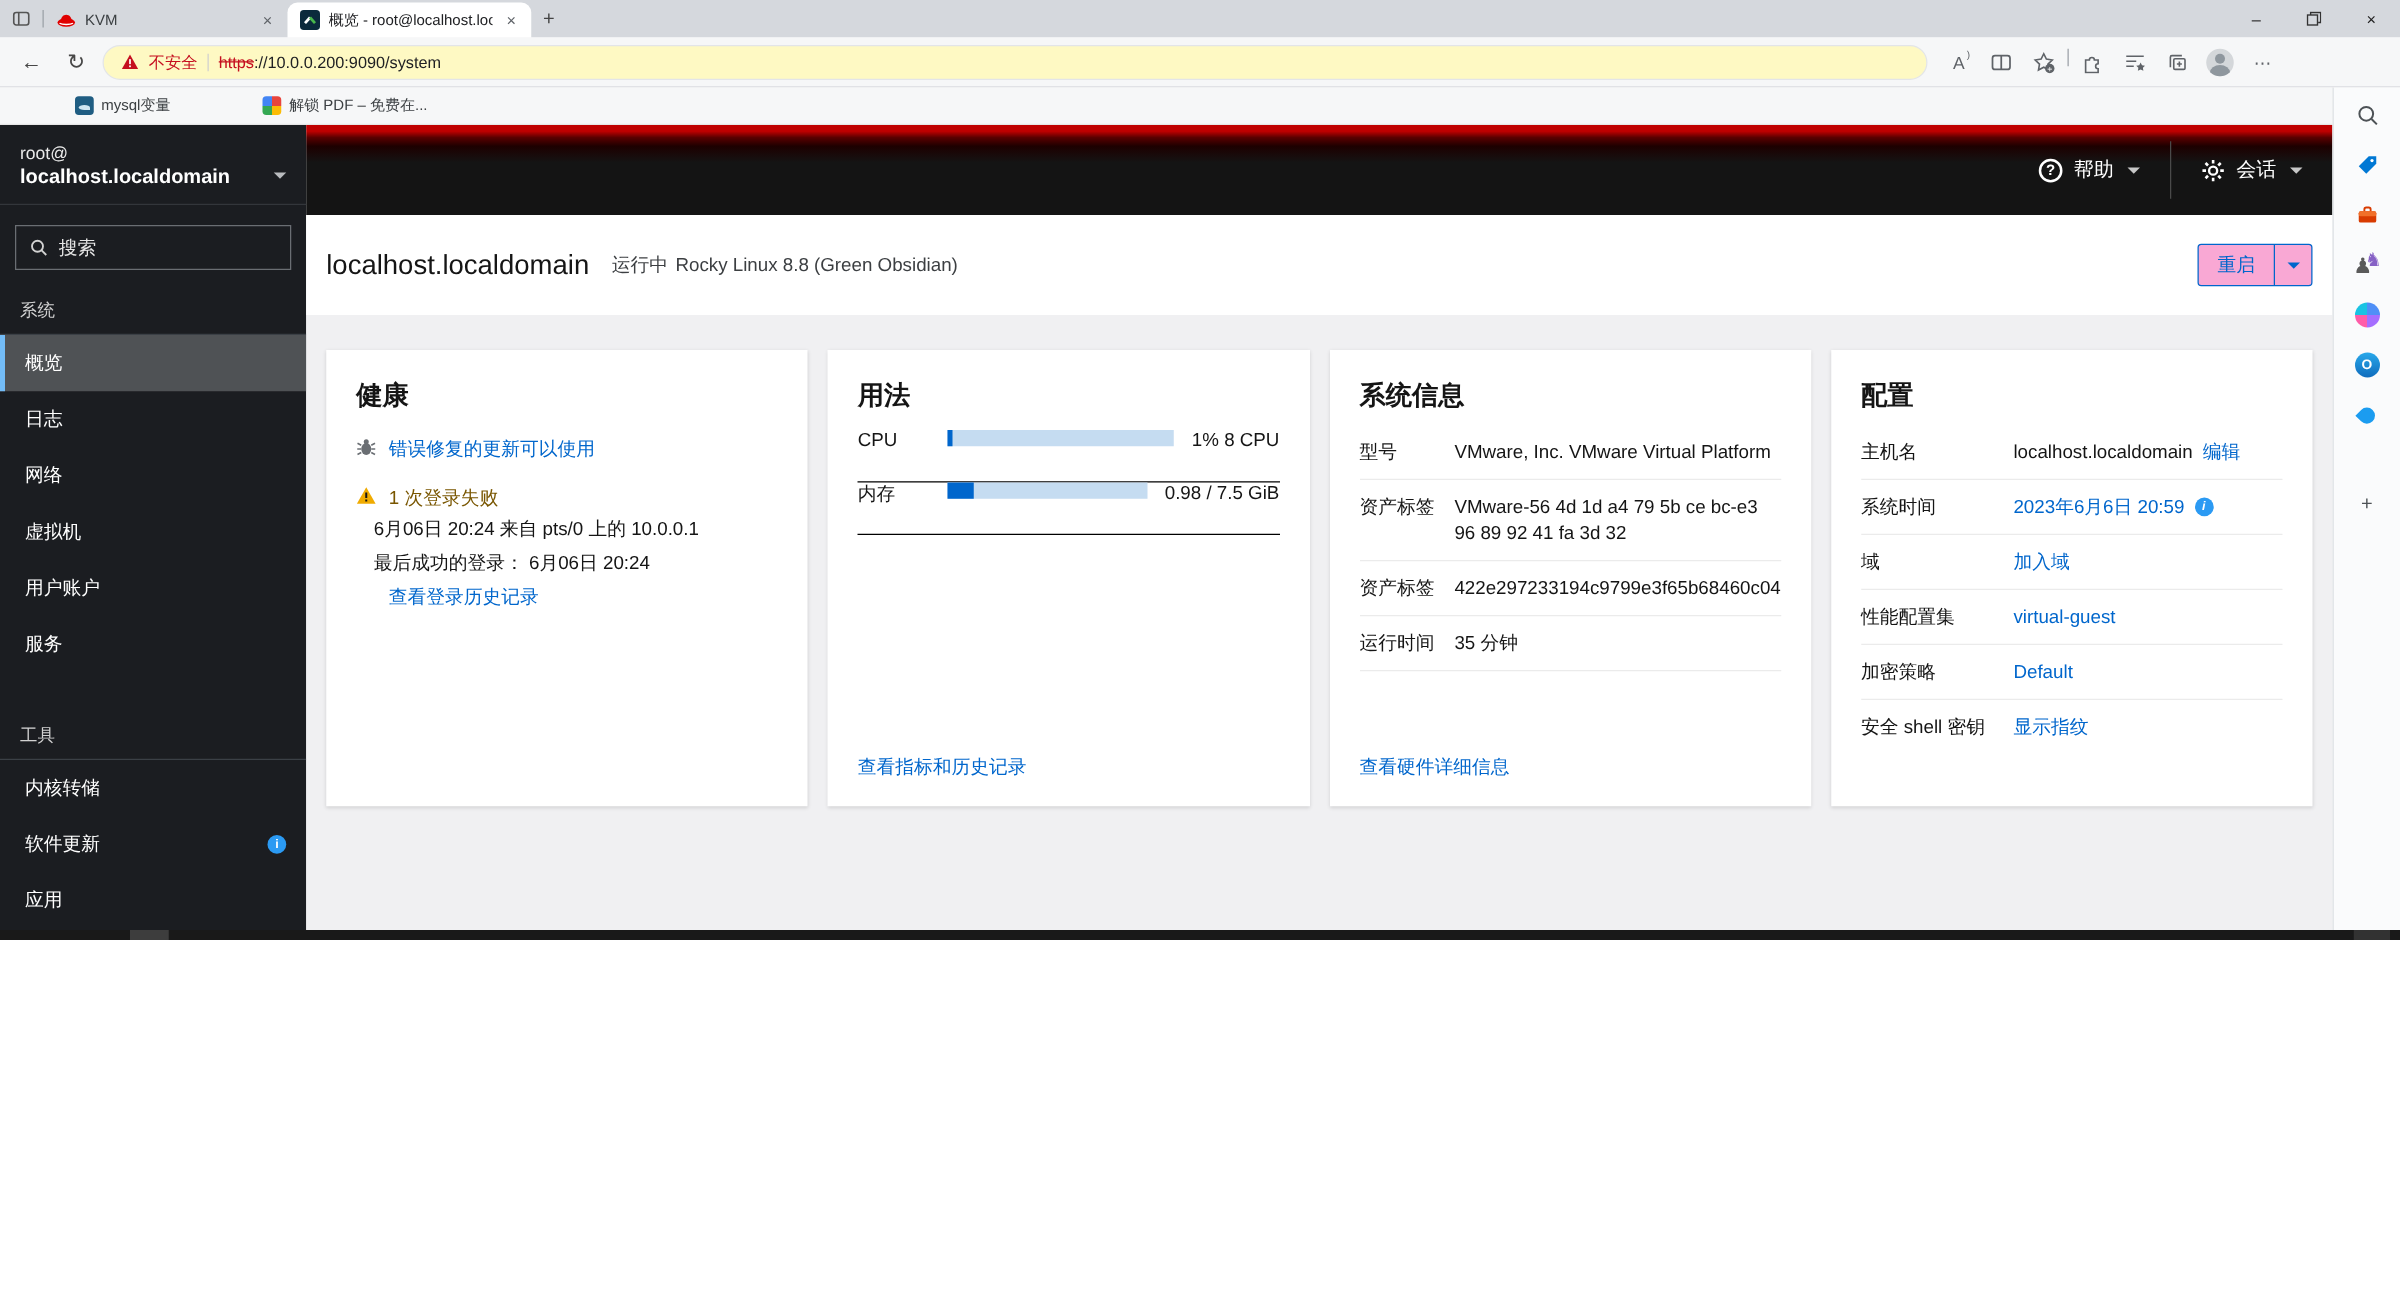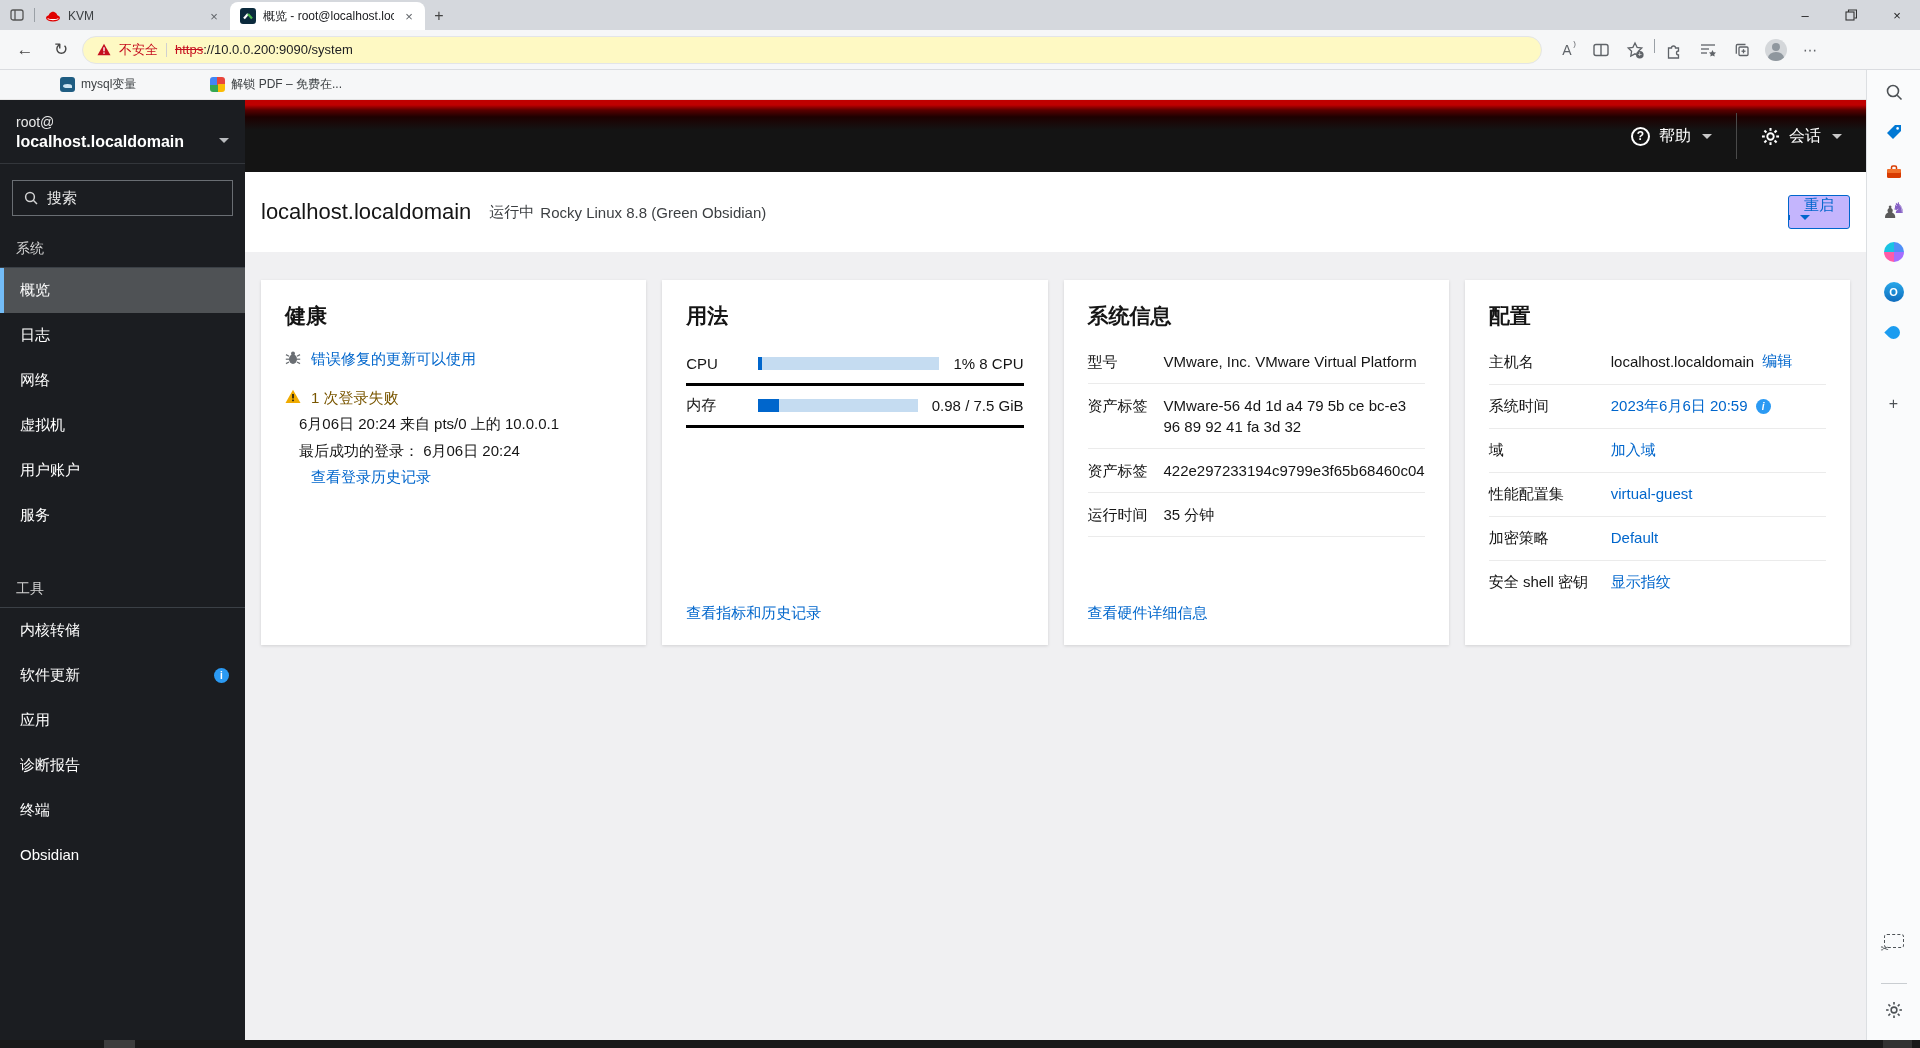--- a/index.html
+++ b/index.html
@@ -1,18 +1,18 @@
 <!DOCTYPE html>
 <html><head>
 <meta charset="utf-8">
 <style>
   * { margin:0; padding:0; box-sizing:border-box; }
   html,body { width:1920px; height:1048px; }
   body { font-family:"Liberation Sans", sans-serif; }
-  .screen { position:relative; width:1920px; height:1048px; overflow:hidden; background:#fff; }
+  .screen { position:relative; width:1920px; height:752px; overflow:hidden; background:#fff; }
 
   
   .tabbar { height:30px; background:#d5d8dd; display:flex; align-items:flex-end; }
   .tab-actions { width:34px; height:30px; display:flex; align-items:center; justify-content:center; }
   .tab-vdiv { width:1px; height:14px; background:#9aa0a6; margin-bottom:8px; }
   .tab { width:195px; height:28px; display:flex; align-items:center; gap:7px; padding:0 8px 0 10px; font-size:12px; color:#3c4043; }
   .tab.active { background:#fff; border-radius:8px 8px 0 0; color:#202124; }
   .tab-title { flex:1; white-space:nowrap; overflow:hidden; }
   .tab-close { color:#5f6368; font-size:13px; width:16px; text-align:center; cursor:pointer; }
   .newtab { width:28px; height:28px; display:flex; align-items:center; justify-content:center; font-size:16px; color:#444; cursor:pointer; }
@@ -64,37 +64,37 @@
   .mh-group { display:flex; align-items:center; gap:9px; color:#fff; font-size:16px; padding:0 24px; height:100%; cursor:pointer; }
   .mh-div { width:1px; height:46px; background:#4a4a4a; }
   .q-ic { width:19px; height:19px; border:2px solid #fff; border-radius:50%; display:flex; align-items:center; justify-content:center; font-size:12px; font-weight:bold; }
   .mh-group .caret { border-top-color:#c7c7c7; margin-left:2px; }
 
   .content { flex:1; background:#f0f0f2; display:flex; flex-direction:column; min-height:0; }
   .pageheader { height:80px; flex:none; background:#fff; display:flex; align-items:center; padding:0 16px; }
   .ph-host { font-size:22px; color:#151515; }
   .ph-state { margin-left:18px; font-size:15px; color:#3c3f42; }
   .ph-os { margin-left:6px; font-size:15px; color:#3c3f42; }
-  .restart { margin-left:auto; height:34px; display:flex; border:1px solid #0066cc; border-radius:3px; background:#c4b5fd; overflow:hidden; cursor:pointer;flex-direction:column; }
+  .restart { margin-left:auto; height:34px; display:flex; border:1px solid #0066cc; border-radius:3px; background:#f9a8d4; overflow:hidden; cursor:pointer; }
   .restart-label { padding:0 15px; display:flex; align-items:center; color:#0066cc; font-size:15px; }
   .restart-caret { width:30px; border-left:1px solid #0066cc; display:flex; align-items:center; justify-content:center; }
   .restart-caret .caret { border-top-color:#0066cc; }
 
   .cards { display:flex; gap:16px; padding:28px 16px; align-items:flex-start; }
   .card { flex:1; height:365px; background:#fff; box-shadow:0 1px 3px rgba(3,3,3,.13); padding:22px 24px; display:flex; flex-direction:column; }
   .card-title { font-size:21px; font-weight:600; color:#151515; }
   a.lnk { color:#0066cc; text-decoration:none; cursor:pointer; font-size:15px; }
 
   .health-item { display:flex; gap:10px; margin-top:20px; font-size:15px; align-items:flex-start; }
   .warn-text { color:#795600; }
   .health-sub { margin-left:14px; color:#151515; font-size:15px; line-height:22px; margin-top:5px; }
   .health-link { margin-left:26px; margin-top:6px; }
 
   .usage-table { margin-top:14px; }
-  .usage-row { display:flex; align-items:center; height:42px; border-bottom:3px solid #000000; font-size:15px; color:#151515; }
+  .usage-row { display:flex; align-items:flex-start; height:42px; border-bottom:1px solid #000000; font-size:15px; color:#151515; }
   .usage-label { width:72px; flex:none; }
   .bar { flex:1; height:13px; background:#c5dcf1; position:relative; }
   .bar-fill { position:absolute; left:0; top:0; bottom:0; background:#0066cc; }
   .usage-val { margin-left:14px; white-space:nowrap; }
   .card-footer { margin-top:auto; }
 
   .si-row { display:flex; gap:14px; padding:11px 0; border-bottom:1px solid #ebebeb; font-size:15px; color:#151515; line-height:21px; }
   .si-rows { margin-top:10px; }
   .si-label { width:62px; flex:none; color:#151515; }
   .si-val { flex:1; word-break:break-word; }

